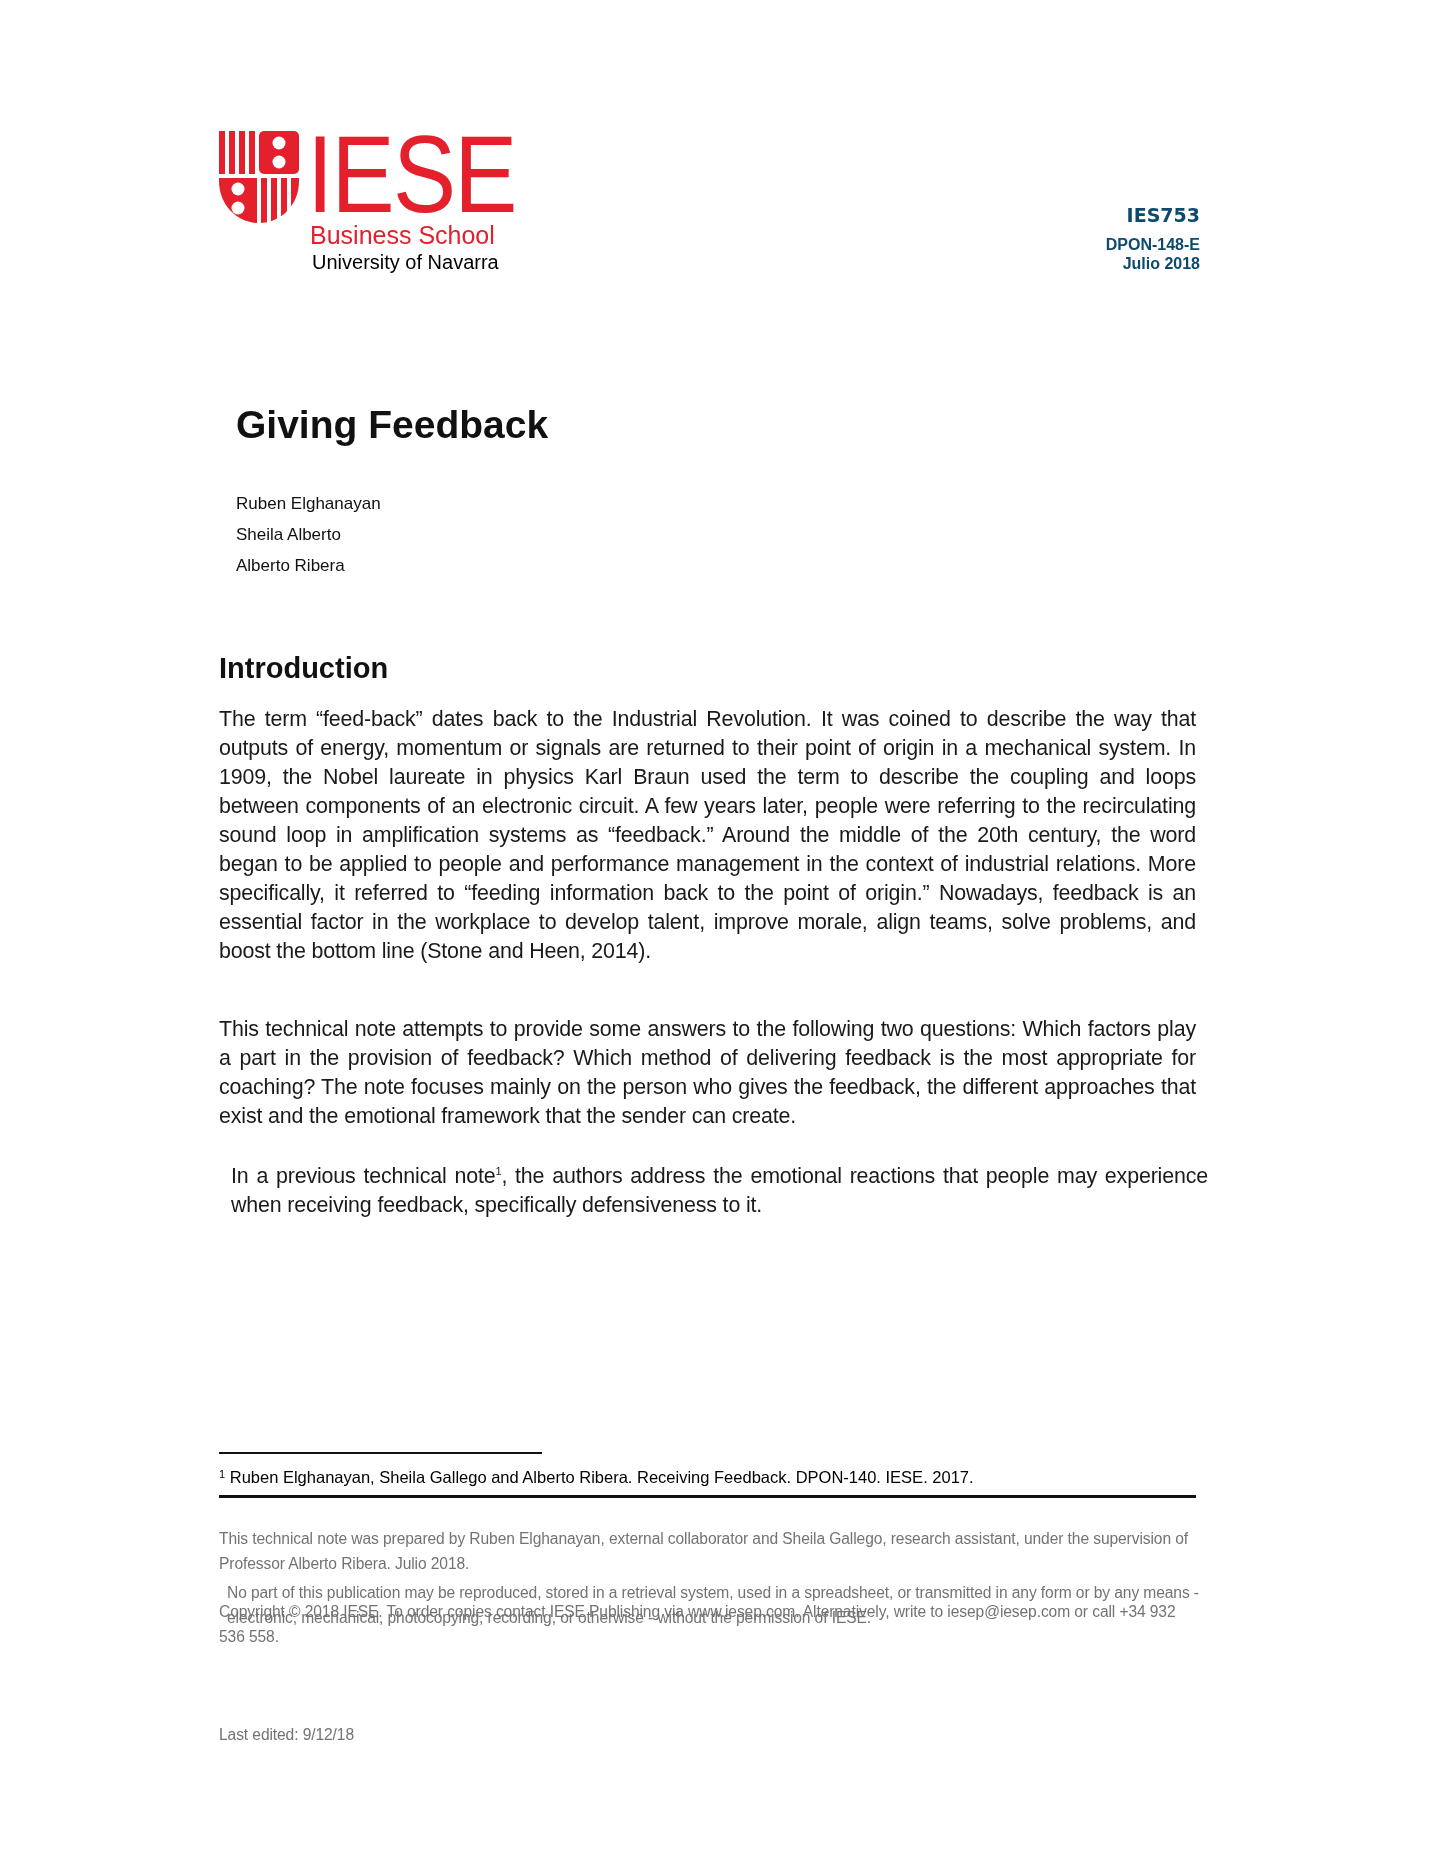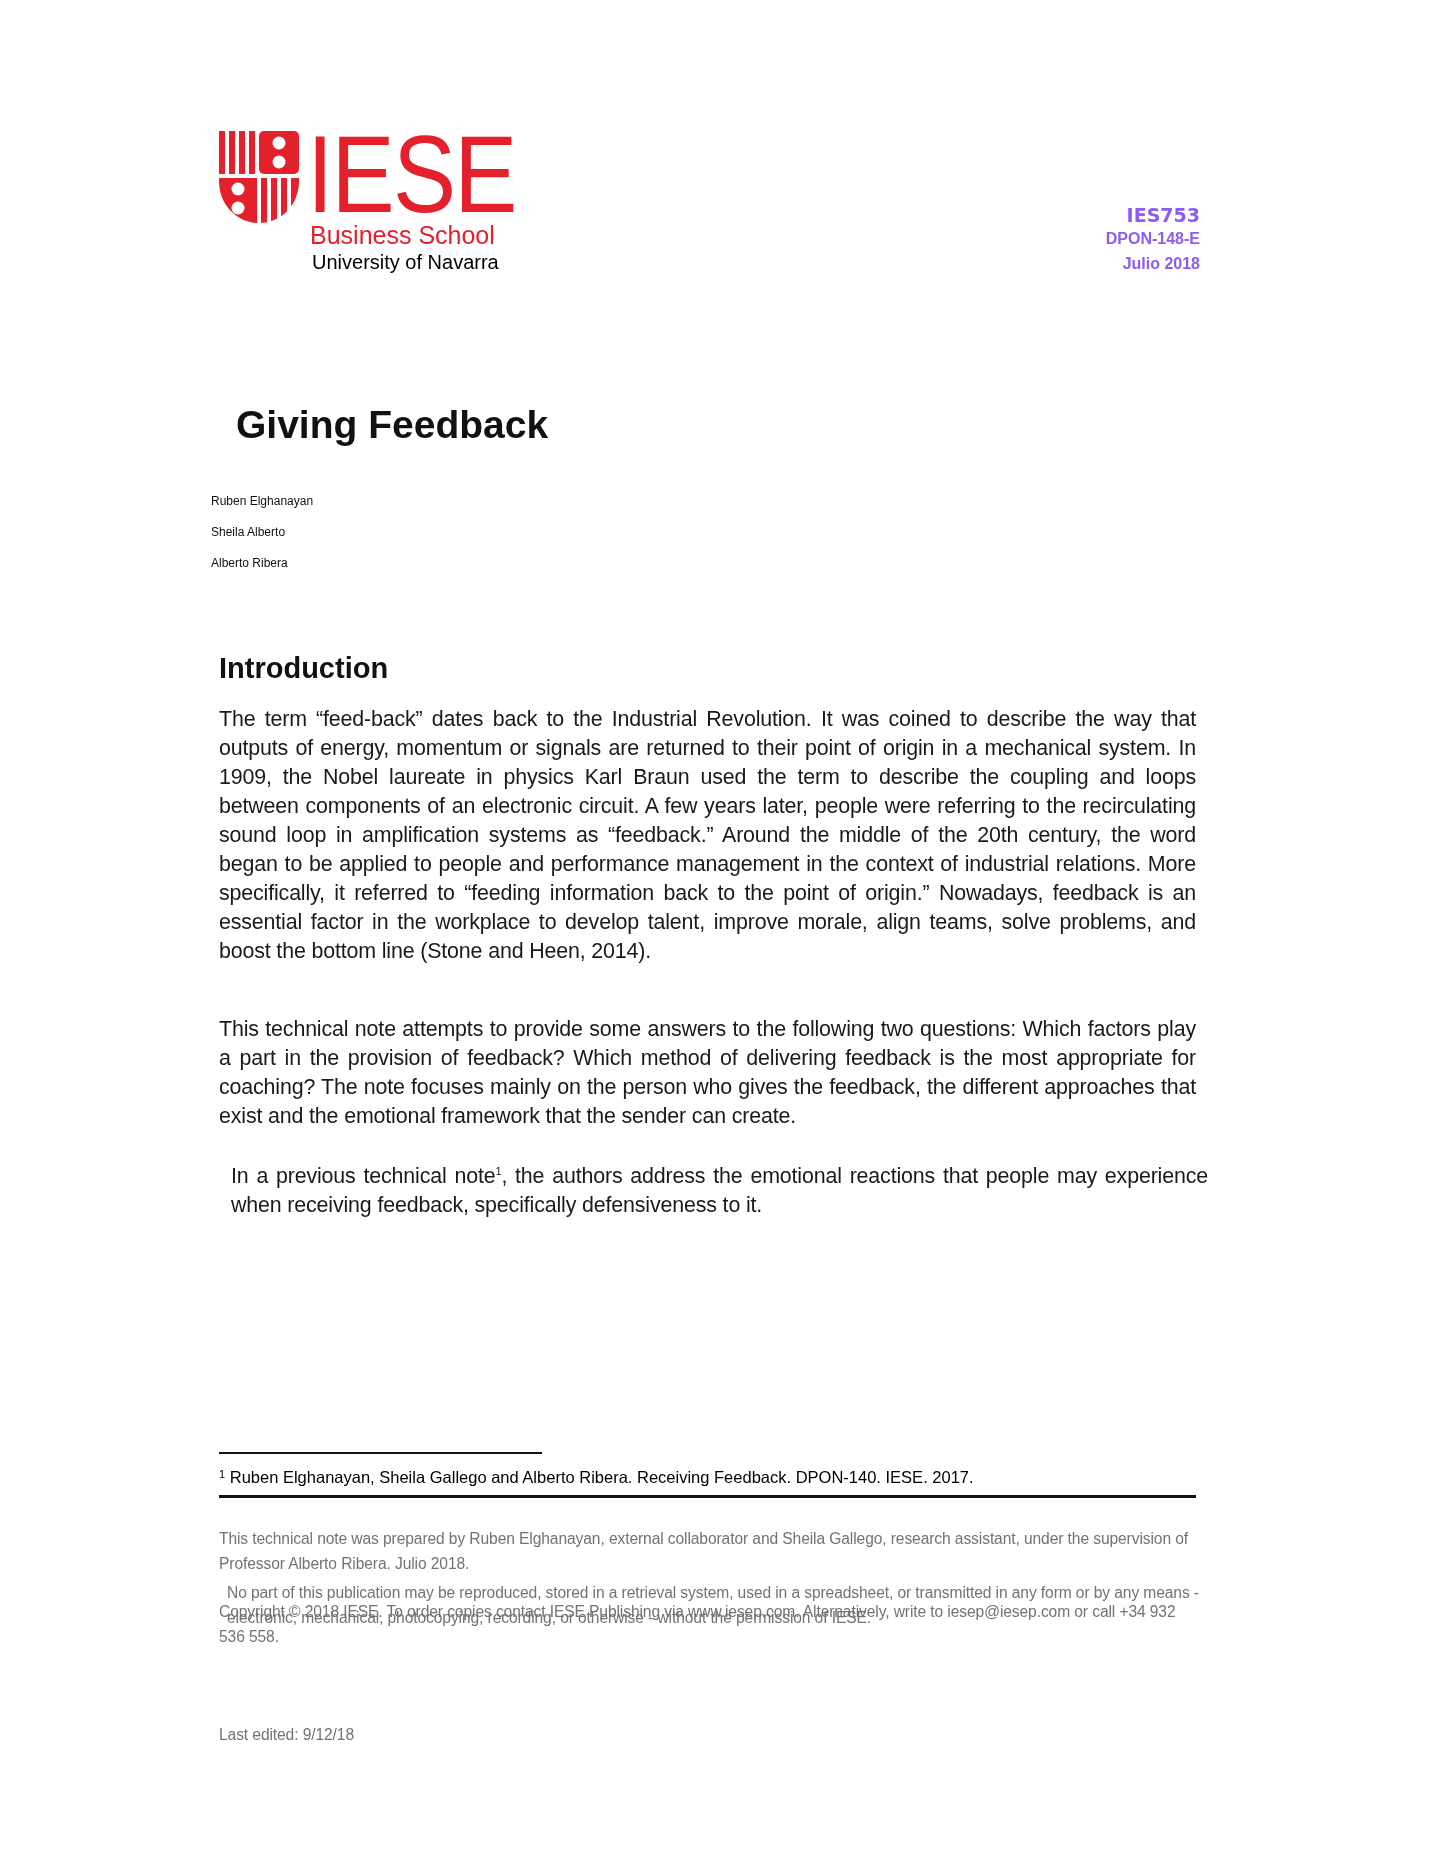--- a/index.html
+++ b/index.html
@@ -9,27 +9,27 @@
 
   
   .logo-shield { left: 219px; top: 131px; width: 80px; height: 92px; }
   .logo-word { left: 307px; top: 119px; font-family: "Liberation Sans", sans-serif;
     font-size: 110px; font-weight: 400; color: #e3202c; line-height: 1;
     letter-spacing: -2px; transform: scaleX(0.86); transform-origin: left top; }
   .logo-sub1 { left: 310px; top: 223px; font-size: 25px; color: #e3202c; line-height: 1; }
   .logo-sub2 { left: 312px; top: 252px; font-size: 20px; color: #000000; line-height: 1; }
 
   
-  .ref { right: 245px; text-align: right; line-height: 1; color: #8b5cf6; }
+  .ref { right: 245px; text-align: right; line-height: 1; color: #0c4a6e; }
   .ref1 { top: 206px; font-size: 19px; font-weight: 900; font-family: "DejaVu Sans", sans-serif; }
-  .ref2 { top: 231px; font-size: 16px; font-weight: 700; padding-left: 16px; }
+  .ref2 { top: 237px; font-size: 16px; font-weight: 700; padding-left: 16px; }
   .ref3 { top: 256px; font-size: 16px; font-weight: 700; }
 
   .title { left: 219px; top: 388px; font-size: 39px; font-weight: 700; line-height: 1; }
-  .author { left: 211px; font-size: 12px; line-height: 1; text-align: right; }
+  .author { left: 236px; font-size: 17px; line-height: 1; text-align: right; }
 
   .h2 { left: 219px; top: 654px; font-size: 29px; font-weight: 700; line-height: 1; }
 
   .body { left: 219px; width: 977px; font-size: 21.4px; line-height: 29px;
           text-align: justify; color: #1a1a1a; letter-spacing: -0.15px; }
   .body sup { font-size: 11px; vertical-align: 8px; line-height: 0; }
 
   .fn-rule { left: 219px; top: 1452px; width: 323px; height: 2px; background: #111; }
   .fn { left: 219px; top: 1469px; font-size: 16.5px; line-height: 1; color: #000000; }
   .fn sup { font-size: 11px; vertical-align: 5px; }

